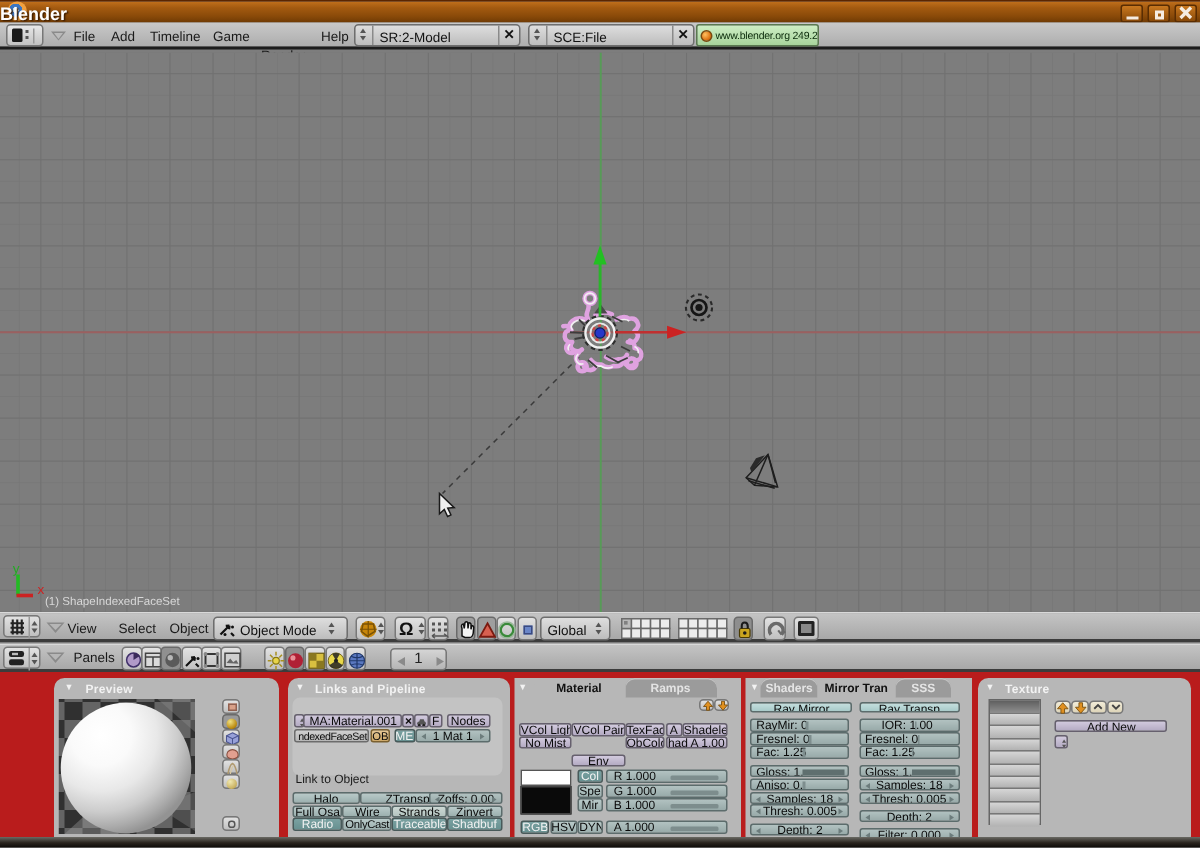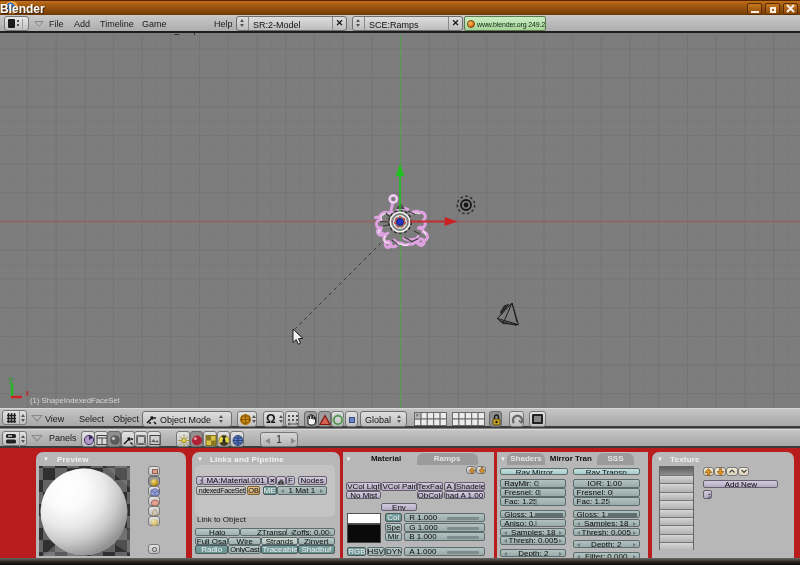--- a/index.html
+++ b/index.html
@@ -113,21 +113,21 @@
       <div class="abs" style="left:95px; top:0px; width:14px; height:13px; border-left:1px solid #8a8a8a;
         color:#111; font-size:9px; font-weight:bold; text-align:center; line-height:13px;">✕</div>
     </div>
 
     <div class="abs" style="left:352px; top:1px; width:111px; height:15px;
       background:linear-gradient(#dedede,#bdbdbd); border:1px solid #6e6e6e; border-radius:3px;">
       <div class="abs" style="left:0; top:0; width:12px; height:13px; border-right:1px solid #8a8a8a;
         ">
           <div class="abs dd2" style="left:3px; top:1px;"></div>
         </div>
-      <div class="abs" style="left:16px; top:3px; font-size:9px; color:#111;">SCE:Ramps</div>
+      <div class="abs" style="left:16px; top:3px; font-size:9px; color:#111;">SCE:File</div>
       <div class="abs" style="left:95px; top:0px; width:14px; height:13px; border-left:1px solid #8a8a8a;
         color:#111; font-size:9px; font-weight:bold; text-align:center; line-height:13px;">✕</div>
     </div>
 
     <div class="abs" style="left:464px; top:1px; width:82px; height:15px;
       background:linear-gradient(#cdeec4,#a8d49c); border:1px solid #5a7a50; border-radius:2px; overflow:hidden;">
       <div class="abs" style="left:2px; top:3px; width:8px; height:8px; border-radius:50%;
         background:radial-gradient(circle at 35% 35%, #ffc060, #e07818 60%, #a04c08); border:1px solid #7a4a10;"></div>
       <div class="abs" style="left:12px; top:4px; font-size:7px; letter-spacing:-0.15px; color:#0a2a0a; white-space:nowrap;">www.blender.org 249.2</div>
     </div>

